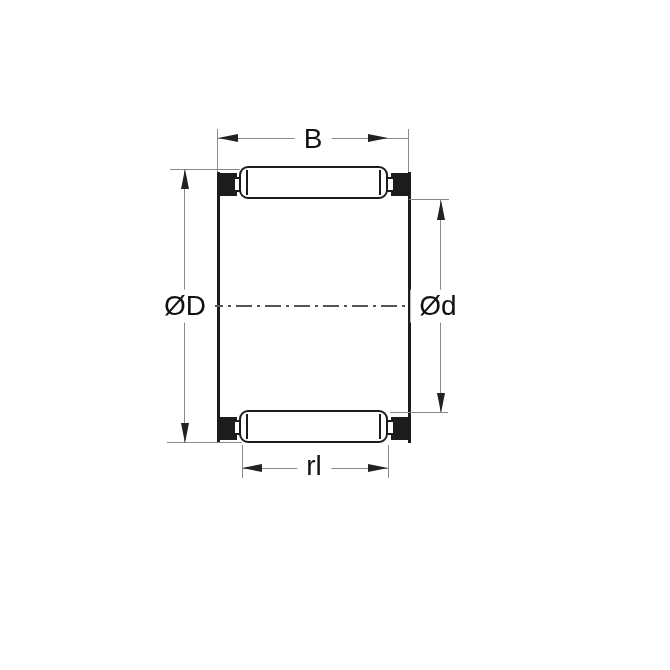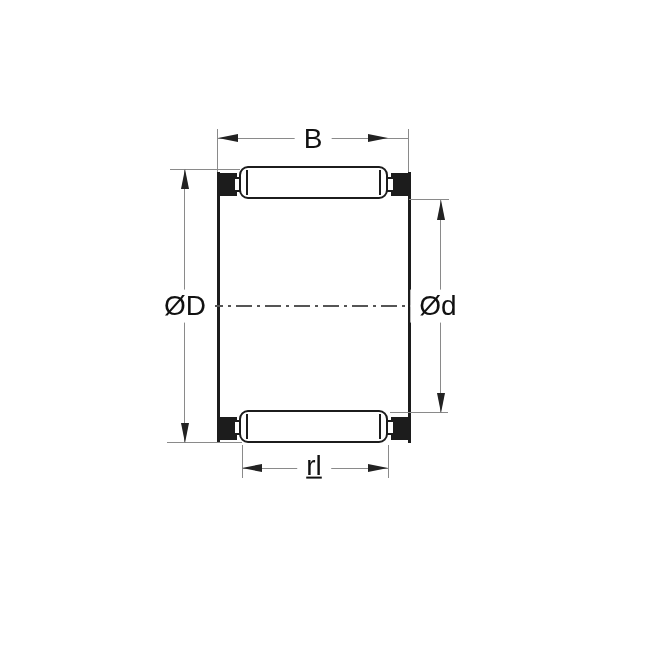--- a/index.html
+++ b/index.html
@@ -125,15 +125,15 @@
   <div class="gln" style="left:440px; top:200px; width:1px; height:213px;"></div>
   <div class="arr up" style="left:437px; top:200px;"></div>
   <div class="arr down" style="left:437px; top:393px;"></div>
   <div class="dimlabel" style="left:438px; top:306px;">Ød</div>
 
   <div class="gln" style="left:242px; top:445px; width:1px; height:33px;"></div>
   <div class="gln" style="left:388px; top:445px; width:1px; height:33px;"></div>
   <div class="gln" style="left:242px; top:468px; width:146px; height:1px;"></div>
   <div class="arr left" style="left:242px; top:464px;"></div>
   <div class="arr right" style="left:368px; top:464px;"></div>
-  <div class="dimlabel" style="left:314px; top:466px;text-decoration:underline;">rl</div>
+  <div class="dimlabel" style="left:314px; top:466px;">rl</div>
 
 </div>
 
 </body></html>

